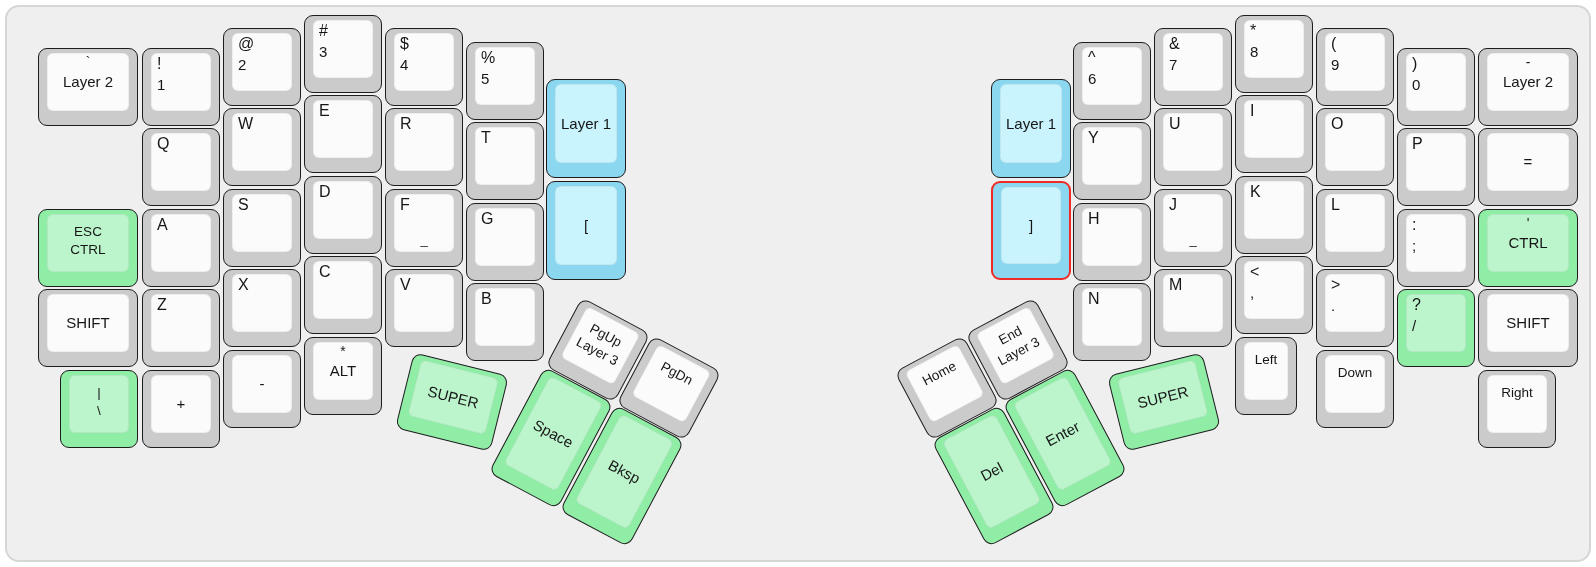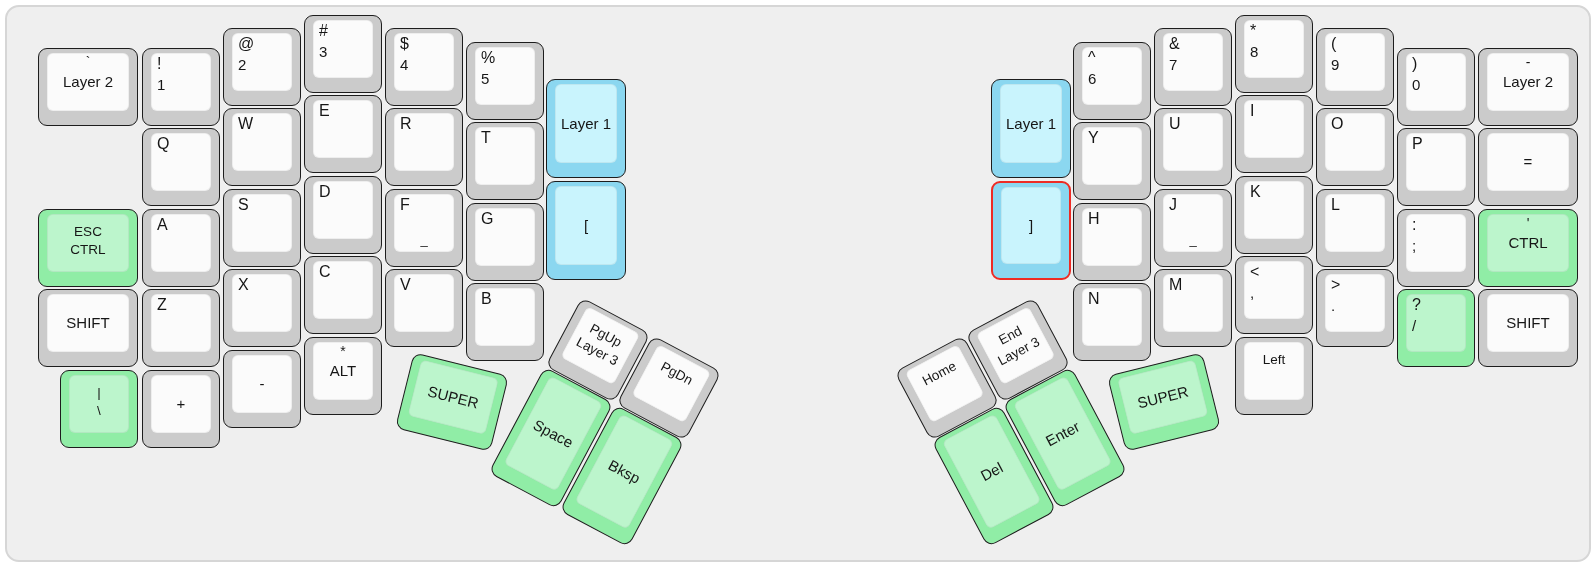--- a/index.html
+++ b/index.html
@@ -301,21 +301,21 @@
         <div class="face">
           <span class="lg p-tl">K</span>
         </div>
       </div>
       <div class="key gray" style="left: 1235px; top: 256px; width: 78px; height: 78px;">
         <div class="face">
           <span class="lg p-tl">&lt;</span>
           <span class="lg p-ml">,</span>
         </div>
       </div>
-      <div class="key gray" style="left: 1235px; top: 337px; width: 78px; height: 78px;">
+      <div class="key gray" style="left: 1235px; top: 337px; width: 62px; height: 78px;">
         <div class="face">
           <span class="lg p-l1">Left</span>
         </div>
       </div>
       <div class="key gray" style="left: 1316px; top: 28px; width: 78px; height: 78px;">
         <div class="face">
           <span class="lg p-tl">(</span>
           <span class="lg p-ml">9</span>
         </div>
       </div>
@@ -328,20 +328,25 @@
         <div class="face">
           <span class="lg p-tl">L</span>
         </div>
       </div>
       <div class="key gray" style="left: 1316px; top: 269px; width: 78px; height: 78px;">
         <div class="face">
           <span class="lg p-tl">&gt;</span>
           <span class="lg p-ml">.</span>
         </div>
       </div>
+      <div class="key gray" style="left: 1316px; top: 350px; width: 78px; height: 78px;">
+        <div class="face">
+          <span class="lg p-l1">Down</span>
+        </div>
+      </div>
       <div class="key gray" style="left: 1397px; top: 48px; width: 78px; height: 78px;">
         <div class="face">
           <span class="lg p-tl">)</span>
           <span class="lg p-ml">0</span>
         </div>
       </div>
       <div class="key gray" style="left: 1397px; top: 128px; width: 78px; height: 78px;">
         <div class="face">
           <span class="lg p-tl">P</span>
         </div>
@@ -371,20 +376,25 @@
       </div>
       <div class="key green" style="left: 1478px; top: 209px; width: 100px; height: 78px;">
         <div class="face">
           <span class="lg p-tc">'</span>
           <span class="lg p-mc">CTRL</span>
         </div>
       </div>
       <div class="key gray" style="left: 1478px; top: 289px; width: 100px; height: 78px;">
         <div class="face">
           <span class="lg p-mc">SHIFT</span>
+        </div>
+      </div>
+      <div class="key gray" style="left: 1478px; top: 370px; width: 78px; height: 78px;">
+        <div class="face">
+          <span class="lg p-l1">Right</span>
         </div>
       </div>
       <div class="key gray" style="left: 908px; top: 349px; width: 78px; height: 78px; transform: rotate(-28deg);">
         <div class="face">
           <span class="lg p-l1">Home</span>
         </div>
       </div>
       <div class="key gray" style="left: 979px; top: 311px; width: 78px; height: 78px; transform: rotate(-28deg);">
         <div class="face">
           <span class="lg p-l1">End</span>

